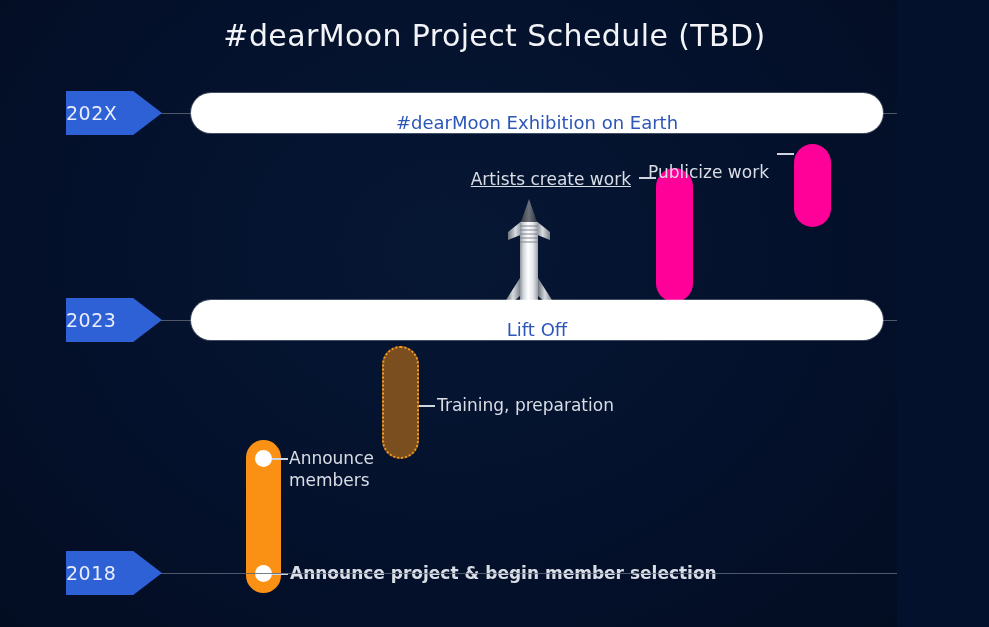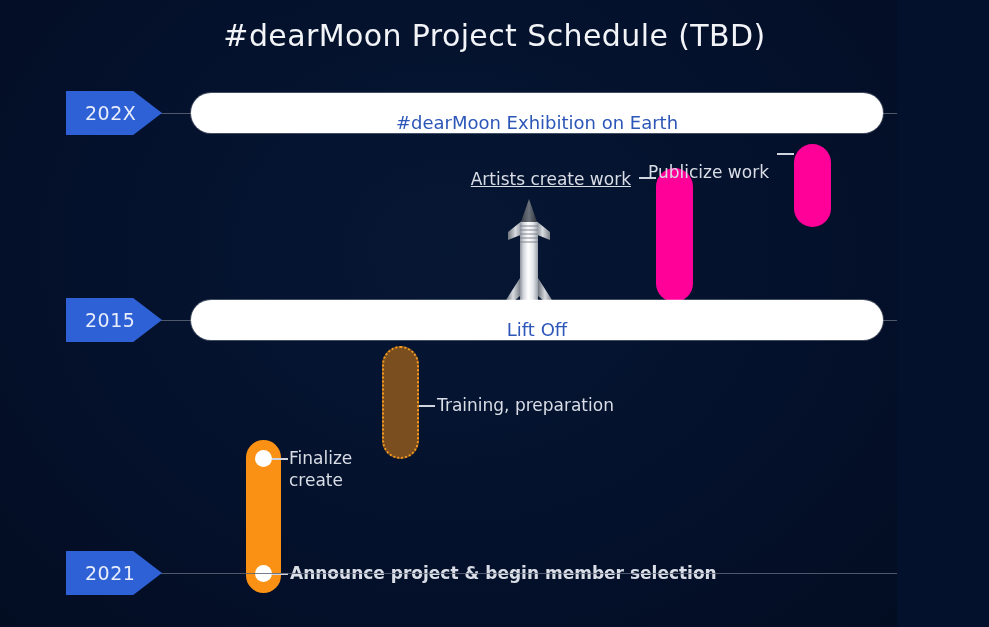--- a/index.html
+++ b/index.html
@@ -45,21 +45,20 @@
     width: 96px;
     background: #2f61d6;
     -webkit-clip-path: polygon(0 0, 70% 0, 100% 50%, 70% 100%, 0 100%);
     clip-path: polygon(0 0, 70% 0, 100% 50%, 70% 100%, 0 100%);
     display: flex;
     align-items: center;
   }
   .year-tag-label {
     color: #e8edfb;
     font-size: 19px;
-    padding-left: 19px;
     letter-spacing: .5px;
     white-space: nowrap;
   }
 
   
   .pill {
     position: absolute;
     height: 40px;
     border-radius: 20px;
     background: #ffffff;
@@ -187,40 +186,40 @@
     <path d="M26 82 L12 104 L12 112 L26 100 Z" fill="url(#finGrad)"></path>
     <path d="M44 82 L58 104 L58 112 L44 100 Z" fill="url(#finGrad)"></path>
 
     <rect x="26" y="100" width="18" height="10" fill="url(#bodyGrad)"></rect>
     <path d="M28 110 L42 110 L40 114 L30 114 Z" fill="#9aa0a9"></path>
   </svg>
 
   <div class="row-line" style="left:152px; top:320px; width:790px;"></div>
 
   <div class="year-tag" style="left:66px; top:298px;">
-    <span class="year-tag-label">2015</span>
+    <span class="year-tag-label">2023</span>
   </div>
 
   <div class="pill" style="left:191px; top:300px; width:692px;">
     <span class="pill-label">Lift Off</span>
   </div>
 
   <div class="vbar brown" style="left:382px; top:346px; width:37px; height:113px;"></div>
   <div class="leader" style="left:419px; top:405px; width:16px;"></div>
   <div class="annot right-of" style="left:437px; top:394px;">Training, preparation</div>
 
   <div class="vbar orange" style="left:246px; top:440px; width:35px; height:153px;"></div>
 
   <div class="node-dot" style="left:255px; top:450px;"></div>
   <div class="leader" style="left:272px; top:458px; width:16px;"></div>
-  <div class="annot wrap" style="left:289px; top:447px;">Finalize create</div>
+  <div class="annot wrap" style="left:289px; top:447px;">Announce members</div>
 
   <div class="node-dot" style="left:255px; top:565px;"></div>
   <div class="leader" style="left:272px; top:573px; width:16px;"></div>
   <div class="annot right-of" style="left:290px; top:562px;font-weight:bold;">Announce project &amp; begin member selection</div>
 
   <div class="row-line" style="left:152px; top:573px; width:790px;"></div>
 
   <div class="year-tag" style="left:66px; top:551px;">
-    <span class="year-tag-label">2021</span>
+    <span class="year-tag-label">2018</span>
   </div>
 
 </div>
 
 </body></html>

